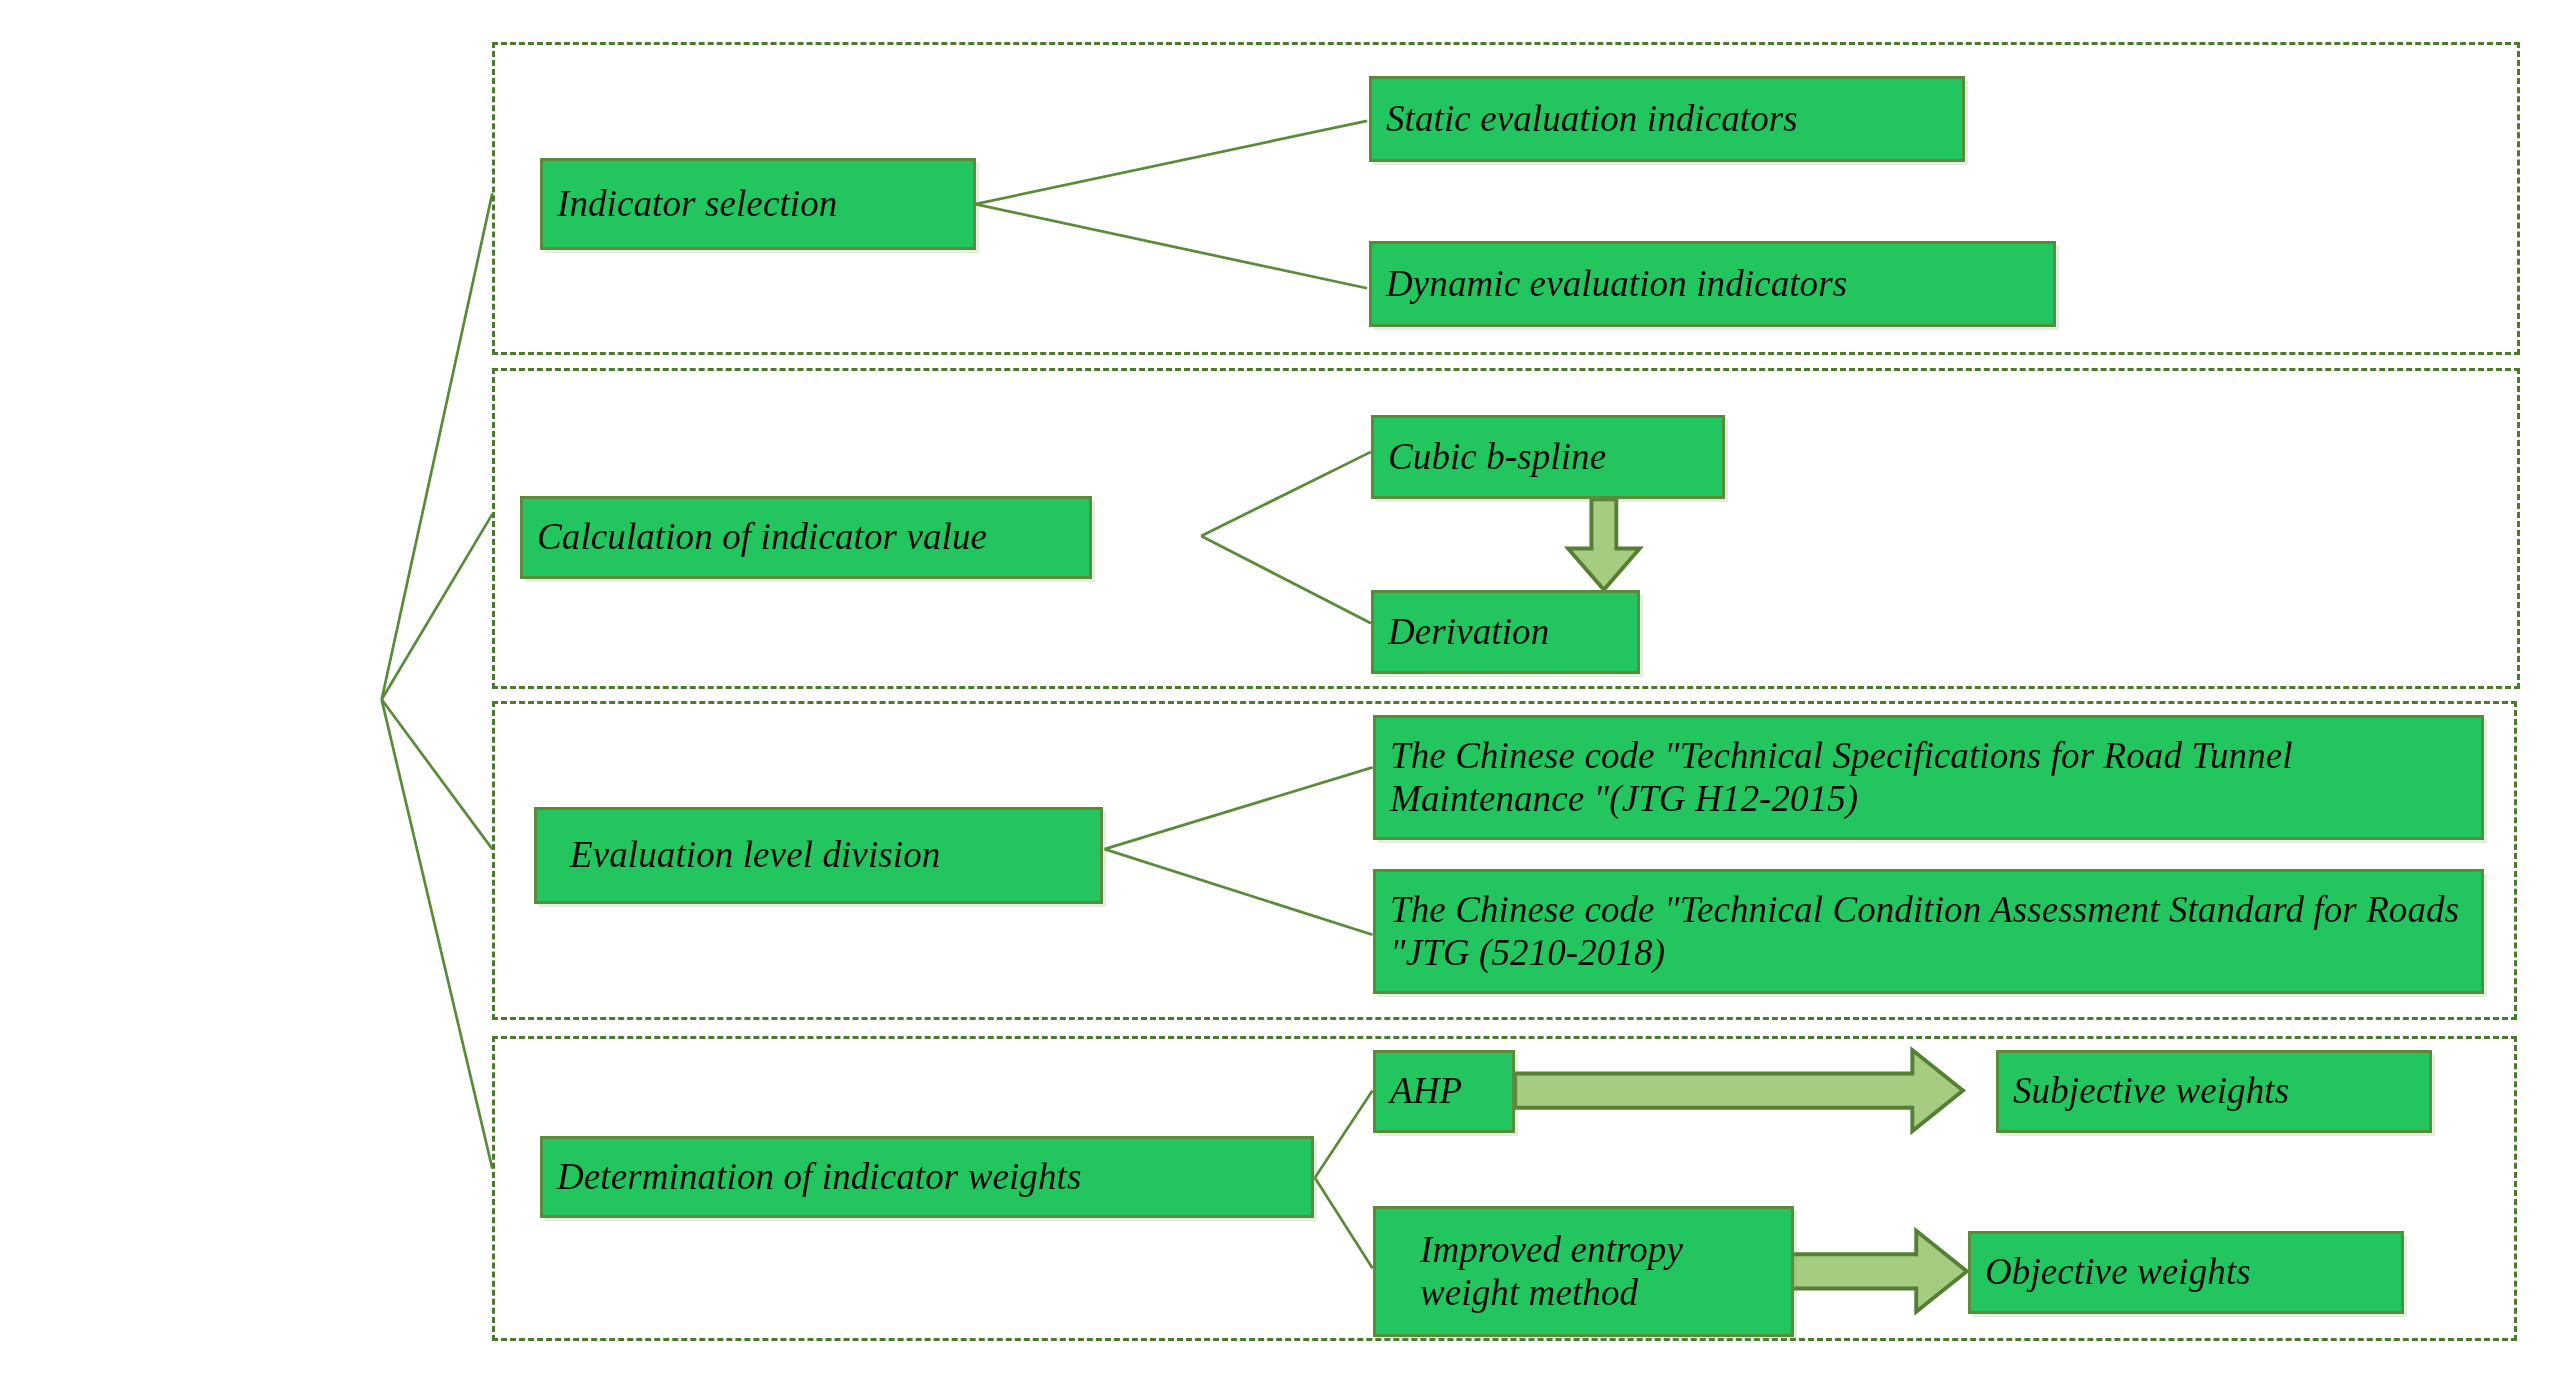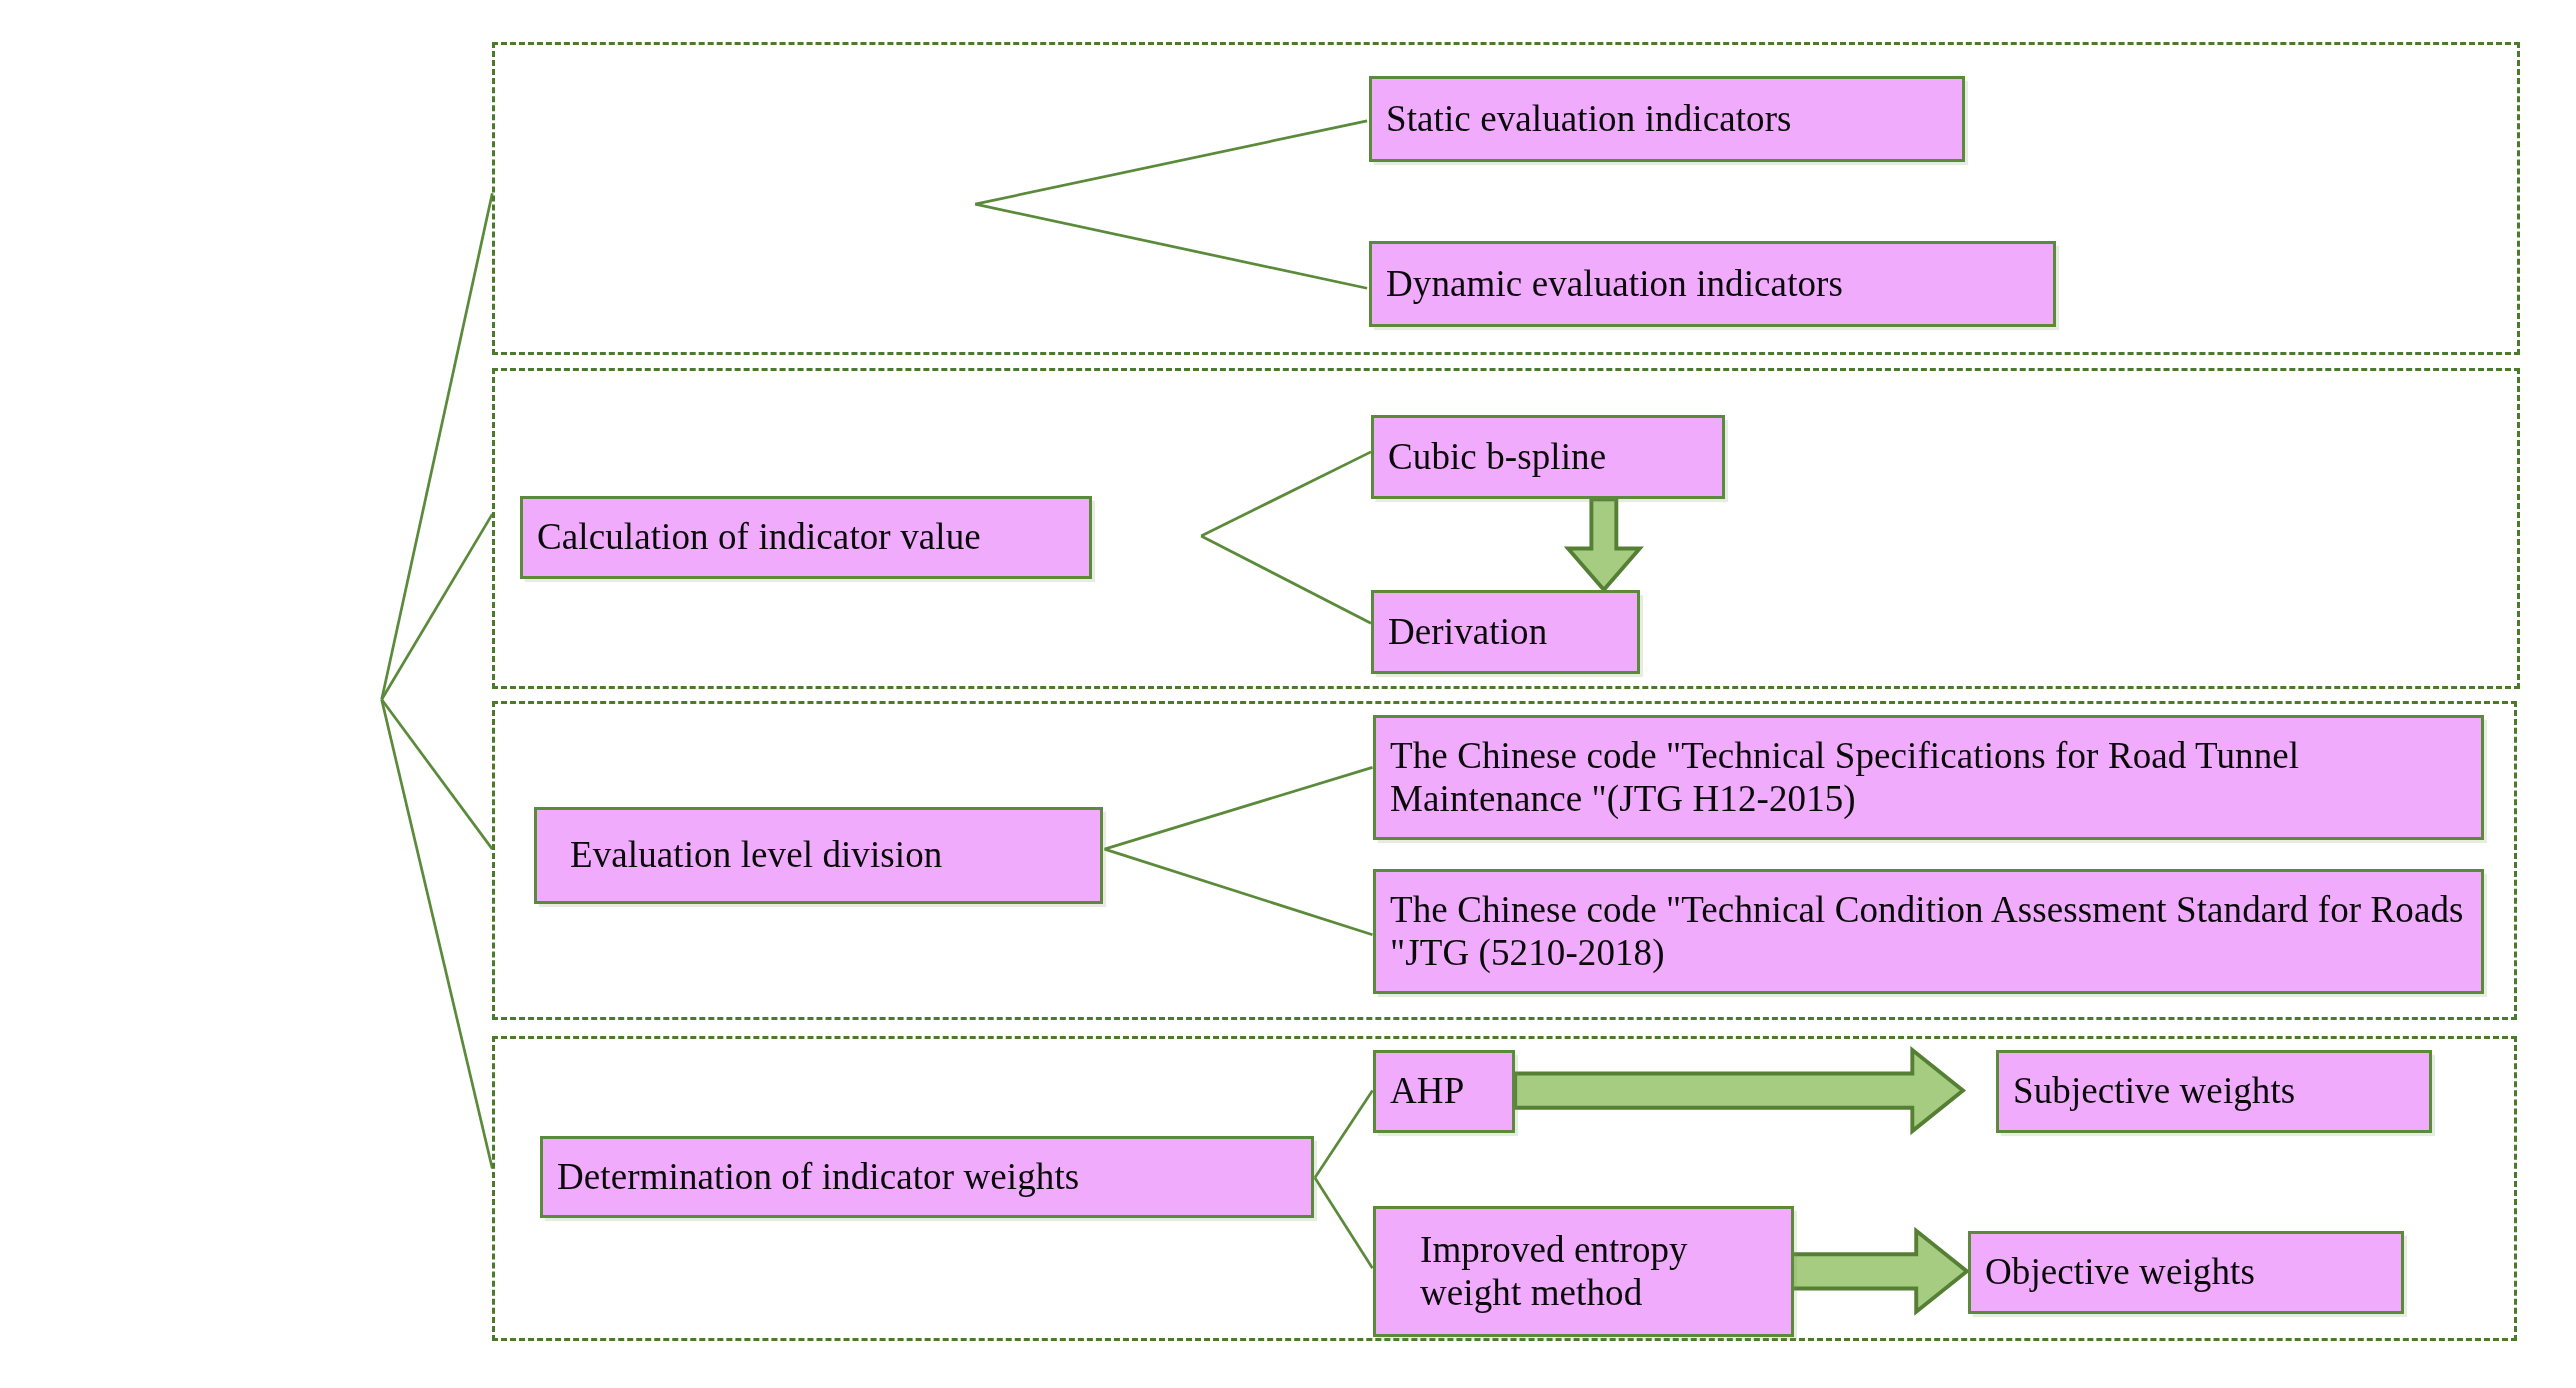--- a/index.html
+++ b/index.html
@@ -24,31 +24,32 @@
   }
   .panel {
     position: absolute;
     border: 3.9px dashed #4a7a2a;
     box-sizing: border-box;
     background: transparent;
   }
   .node {
     position: absolute;
     box-sizing: border-box;
-    background: #f0abfc;
+    background: #22c55e;
     border: 3.1px solid #5a8a3a;
     box-shadow: 3.9px 3.9px 0 -0.8px rgba(120,150,100,0.18);
     display: flex;
     align-items: center;
     color: #0a0a0a;
     font-size: 37px;
     line-height: 1.14;
     padding: 0 14px;
     letter-spacing: 0.1px;
     white-space: pre-line;
+    font-style: italic;
   }
   .node.tall { align-items: center; }
 </style>
 </head>
 <body>
 
 <div id="stage">
 
   <svg id="wires" viewBox="0 0 3307 1783">
     <g stroke="#5a8a3a" stroke-width="3.5" fill="none">
@@ -74,20 +75,23 @@
     <polygon points="2043,641 2075,641 2075,704 2105,704 2059,757 2013,704 2043,704" fill="#a6cc82" stroke="#558034" stroke-width="5" stroke-linejoin="miter"></polygon>
 
     <polygon points="1945,1378 2455,1378 2455,1348 2520,1400 2455,1452 2455,1422 1945,1422" fill="#a6cc82" stroke="#558034" stroke-width="5" stroke-linejoin="miter"></polygon>
 
     <polygon points="2298,1610 2460,1610 2460,1580 2525,1632 2460,1684 2460,1654 2298,1654" fill="#a6cc82" stroke="#558034" stroke-width="5" stroke-linejoin="miter"></polygon>
   </svg>
 
 
   <div class="panel" style="left:492px; top:42px; width:2028px; height:313px;"></div>
 
+  <div class="node" style="left:540px; top:158px; width:436px; height:92px;">
+    <span>Indicator selection</span>
+  </div>
 
   <div class="node" style="left:1369px; top:76px; width:596px; height:86px;">
     <span>Static evaluation indicators</span>
   </div>
 
   <div class="node" style="left:1369px; top:241px; width:687px; height:86px;">
     <span>Dynamic evaluation indicators</span>
   </div>
 
   <div class="panel" style="left:492px; top:368px; width:2028px; height:321px;"></div>

